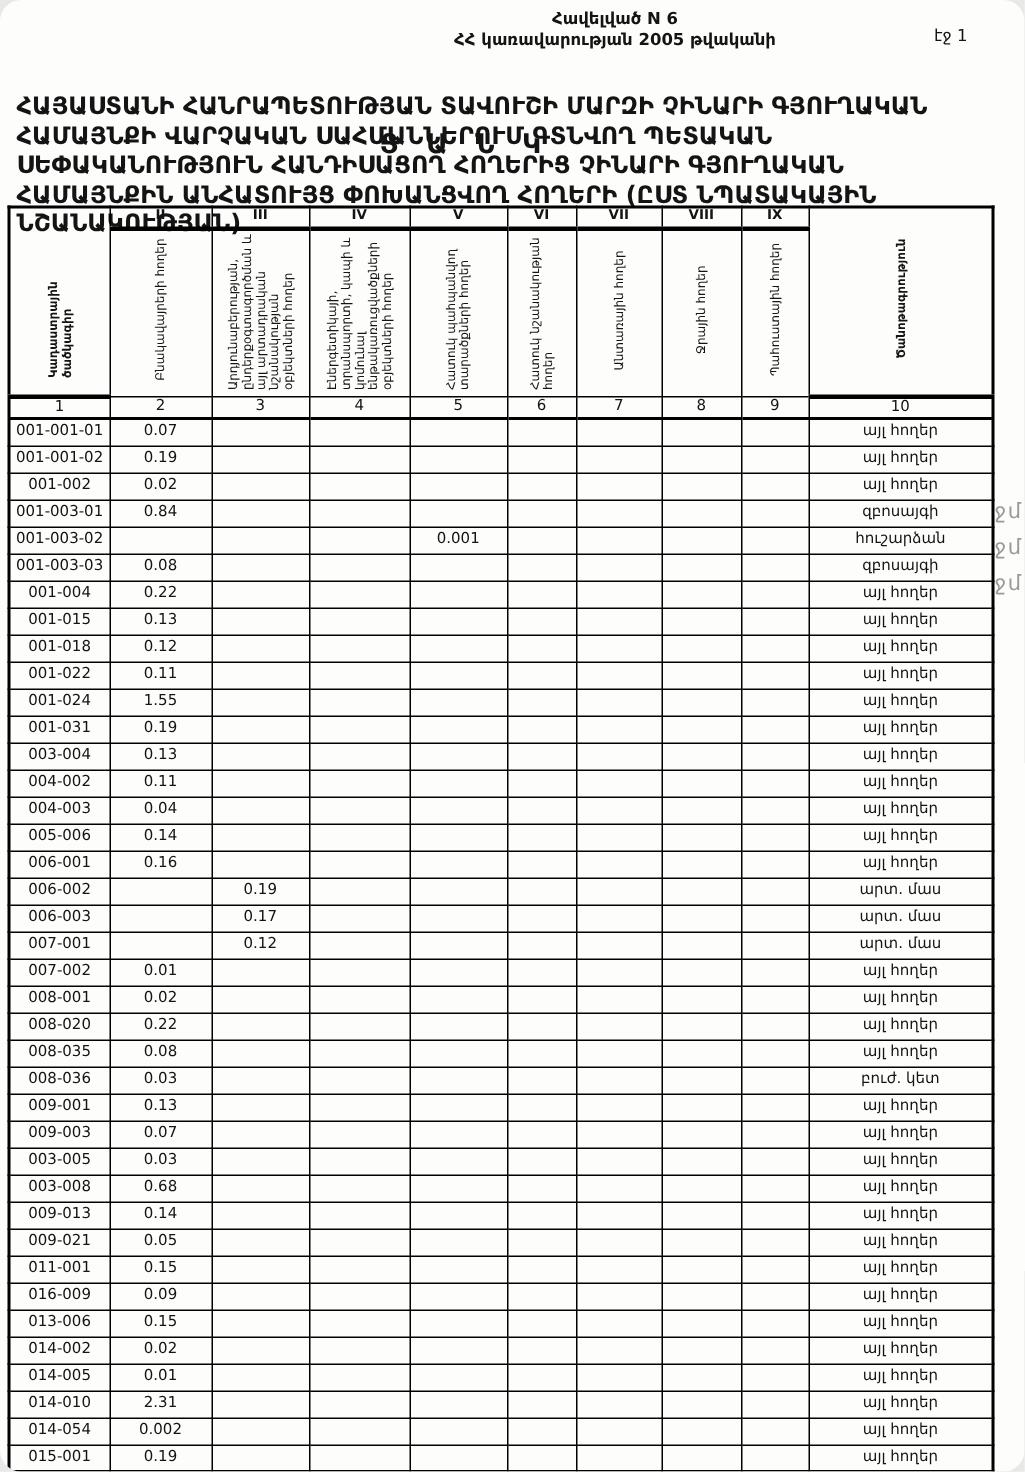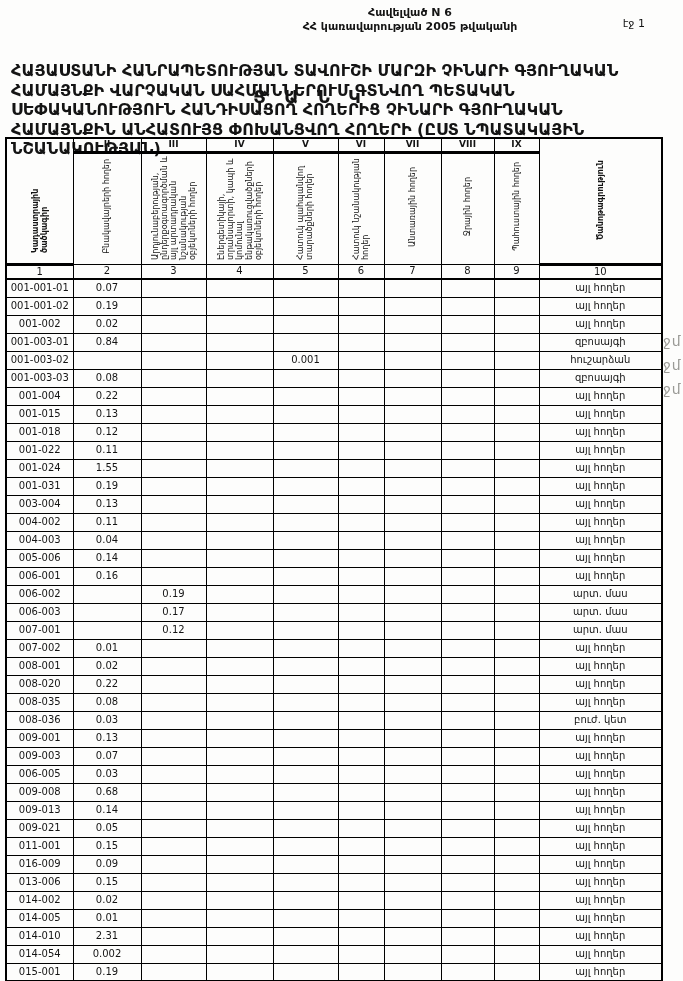--- a/index.html
+++ b/index.html
@@ -6,20 +6,21 @@
   html, body { background: #e8e8e8; }
   .page {
     position: relative;
     width: 683px;
     height: 981px;
     margin: 0 auto;
     background: #fdfdfc;
     color: #141414;
     font-family: "DejaVu Sans", sans-serif;
     overflow: hidden;
+    border-radius: 14px;
   }
   
   .appendix-block {
     position: absolute;
     top: 6px;
     left: 230px;
     width: 360px;
     text-align: center;
     font-size: 11px;
     font-weight: bold;
@@ -506,33 +507,33 @@
           <td class="num"></td>
           <td class="num"></td>
           <td class="num"></td>
           <td class="num"></td>
           <td class="num"></td>
           <td class="num"></td>
           <td class="num"></td>
           <td class="note">այլ հողեր</td>
         </tr>
         <tr>
-          <td class="code">006-005</td>
+          <td class="code">003-005</td>
           <td class="num">0.03</td>
           <td class="num"></td>
           <td class="num"></td>
           <td class="num"></td>
           <td class="num"></td>
           <td class="num"></td>
           <td class="num"></td>
           <td class="num"></td>
           <td class="note">այլ հողեր</td>
         </tr>
         <tr>
-          <td class="code">009-008</td>
+          <td class="code">003-008</td>
           <td class="num">0.68</td>
           <td class="num"></td>
           <td class="num"></td>
           <td class="num"></td>
           <td class="num"></td>
           <td class="num"></td>
           <td class="num"></td>
           <td class="num"></td>
           <td class="note">այլ հողեր</td>
         </tr>

